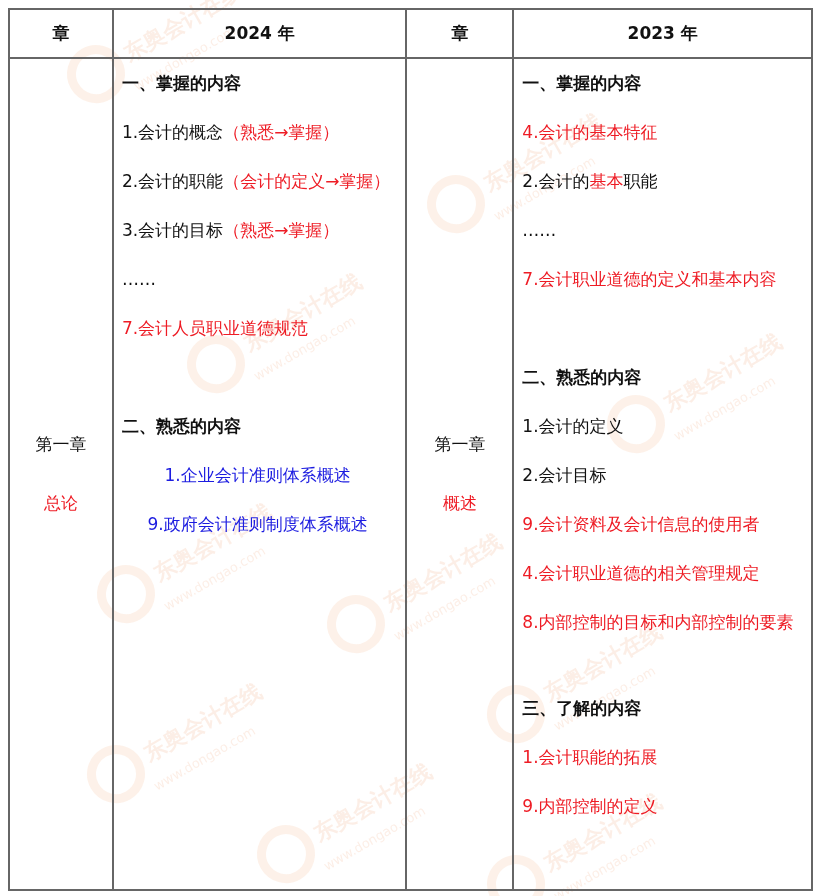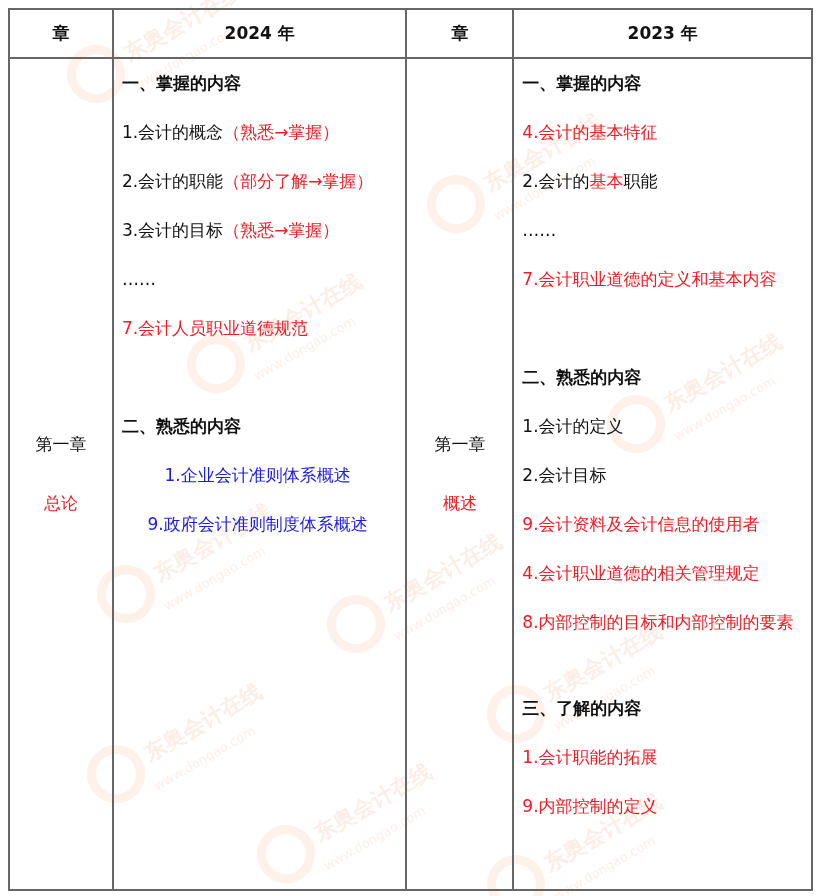--- a/index.html
+++ b/index.html
@@ -77,21 +77,21 @@
 
     <td class="chap-cell">
       <span class="chap-no">第一章</span>
       <span class="chap-name">总论</span>
     </td>
 
     <td>
       <div class="content">
         <div class="line heading">一、掌握的内容</div>
         <div class="line"><span>1.会计的概念</span><span class="red">（熟悉→掌握）</span></div>
-        <div class="line"><span>2.会计的职能</span><span class="red">（部分了解→掌握）</span></div>
+        <div class="line"><span>2.会计的职能</span><span class="red">（会计的定义→掌握）</span></div>
         <div class="line"><span>3.会计的目标</span><span class="red">（熟悉→掌握）</span></div>
         <div class="line">……</div>
         <div class="line red">7.会计人员职业道德规范</div>
         <div class="spacer"></div>
         <div class="line heading">二、熟悉的内容</div>
         <div class="line blue">1.企业会计准则体系概述</div>
         <div class="line blue">9.政府会计准则制度体系概述</div>
       </div>
     </td>
 

